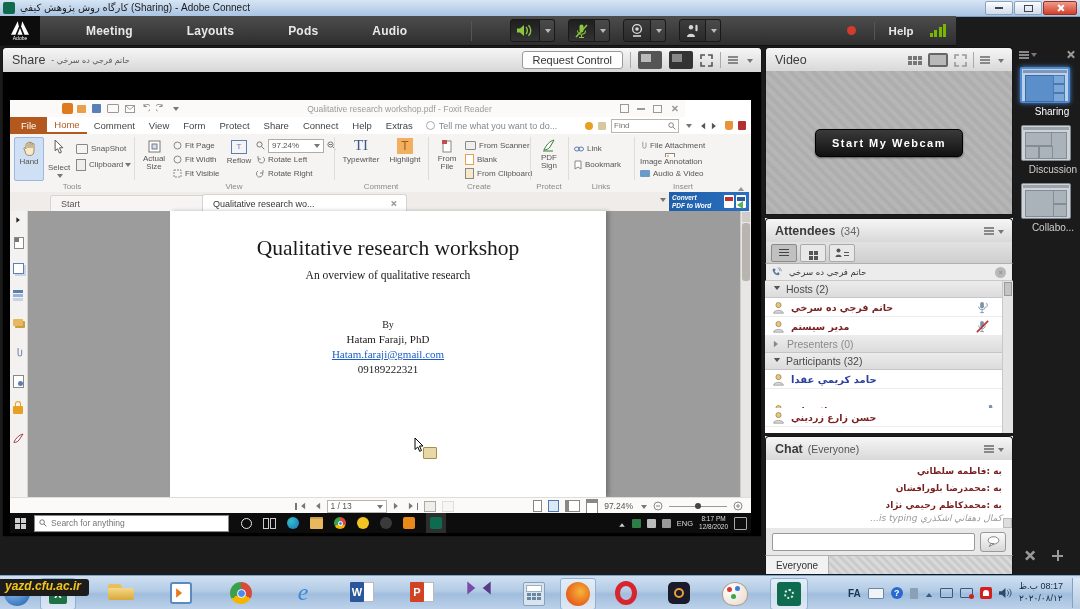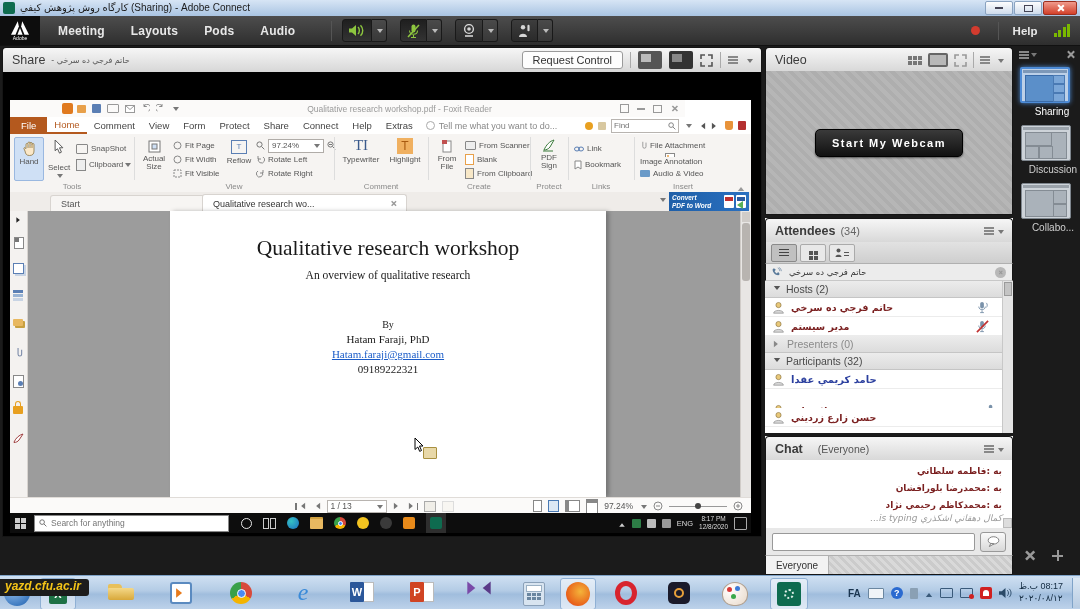--- a/index.html
+++ b/index.html
@@ -23,21 +23,21 @@
   
   .titlebar{left:0;top:0;width:1080px;height:16px;background:linear-gradient(#d7e5f5,#a9c4e2);border-bottom:1px solid #7d9cbd;font-size:10px;color:#1c1c1c;}
   .winbtn{width:26px;height:12px;border:1px solid #8aa3c0;border-radius:2px;background:linear-gradient(#fdfdfd,#cfdcec);margin-left:1px;display:flex;align-items:center;justify-content:center;}
   .winbtn.close{width:32px;background:linear-gradient(#f09a8c,#d2402a);border-color:#9c3020;}
   .minbar{width:8px;height:2px;background:#445;}
   .restbox{width:7px;height:5px;border:1px solid #445;}
   .closex{position:relative;width:8px;height:8px;}
   .closex::before,.closex::after{content:"";position:absolute;left:3.5px;top:0;width:1.6px;height:8px;background:#fff;}
   .closex::before{transform:rotate(45deg);} .closex::after{transform:rotate(-45deg);}
   
-  .acbar{left:0;top:16px;width:1080px;height:29px;background:linear-gradient(#4d4d4d,#2e2e2e);border-bottom:1px solid #111;}
+  .acbar{left:0;top:16px;width:956px;height:29px;background:linear-gradient(#4d4d4d,#2e2e2e);border-bottom:1px solid #111;gap:28px;}
   .menuitem{color:#e8e8e8;font-size:12px;font-weight:bold;margin-right:26px;letter-spacing:.2px;}
   .toolbtn{height:21px;background:linear-gradient(#1f1f1f,#333);border:1px solid #191919;border-radius:3px 0 0 3px;display:flex;align-items:center;justify-content:center;padding:0 6px;}
   .toolcaret{height:21px;width:14px;background:linear-gradient(#4a4a4a,#383838);border:1px solid #191919;border-left:none;border-radius:0 3px 3px 0;display:flex;align-items:center;justify-content:center;}
   
   .pod-h{height:24px;background:linear-gradient(#f6f6f6,#d7d7d7);border:1px solid #151515;border-bottom:1px solid #b0b0b0;border-radius:4px 4px 0 0;display:flex;align-items:center;color:#3b3b3b;}
   .pod-title{font-size:12.5px;color:#3b3b3b;margin-left:9px;}
   .pod-menu{margin-left:auto;margin-right:8px;display:flex;align-items:center;gap:2px;}
   
   .fx-tab{font-size:9.5px;color:#444;padding:0 7px;height:100%;display:flex;align-items:center;}
   .grp-lbl{position:absolute;bottom:1px;width:100%;text-align:center;font-size:8px;color:#8a8a8a;}
@@ -748,21 +748,21 @@
     <div class="a att-row" style="left:0;top:209px;width:238px;height:6px;box-sizing:border-box;border-bottom:none;"></div>
 
     <div class="a" style="right:0;top:63px;width:10px;height:152px;background:#e4e4e4;border-left:1px solid #c8c8c8;">
       <div style="width:8px;height:14px;background:#c4c4c4;margin:1px;border:1px solid #9a9a9a;box-sizing:border-box;"></div>
     </div>
   </div>
 
   <div class="a" style="left:765px;top:436px;width:248px;height:139px;background:#fff;">
     <div class="pod-h">
       <span class="pod-title" style="font-weight:bold;">Chat</span>
-      <span style="font-size:10.5px;color:#555;margin-left:15px;">(Everyone)</span>
+      <span style="font-size:10.5px;color:#555;margin-left:5px;">(Everyone)</span>
       <div class="pod-menu">
           <span class="hamb"></span>
           <span class="caret"></span>
         </div>
     </div>
     <div class="a" style="left:0;top:24px;width:248px;height:68px;background:#fff;border-left:1px solid #151515;border-right:1px solid #151515;box-sizing:border-box;overflow:hidden;">
       <div style="direction:rtl;text-align:right;padding:6px 10px 0 0;font-family:'DejaVu Sans',sans-serif;">
         <div class="name-m" style="font-size:9px;margin-bottom:7px;">به :فاطمه سلطاني</div>
         <div class="name-m" style="font-size:9px;margin-bottom:7px;">به :محمدرضا بلورافشان</div>
         <div class="name-m" style="font-size:9px;margin-bottom:3px;">به :محمدكاظم رحيمي نژاد</div>

